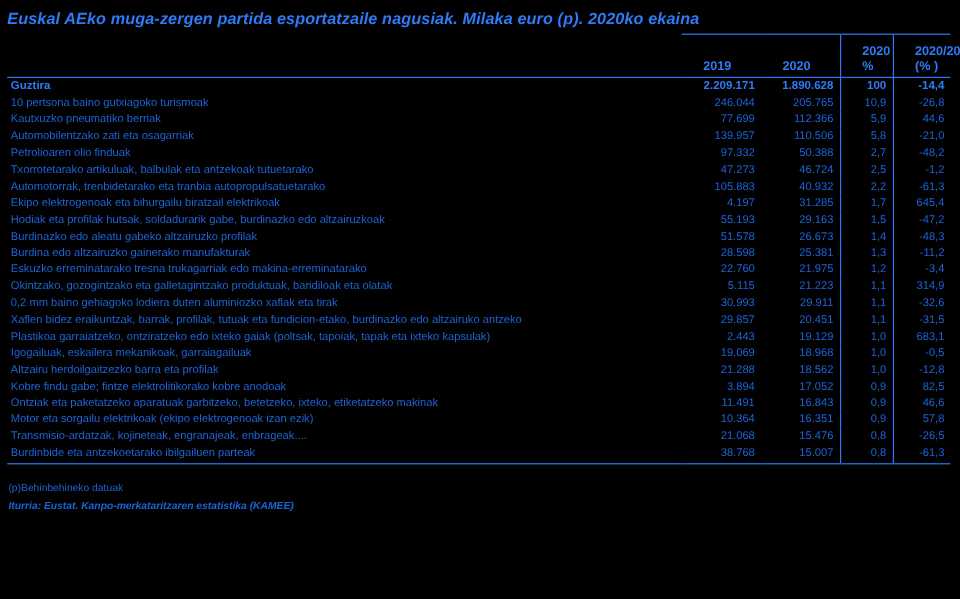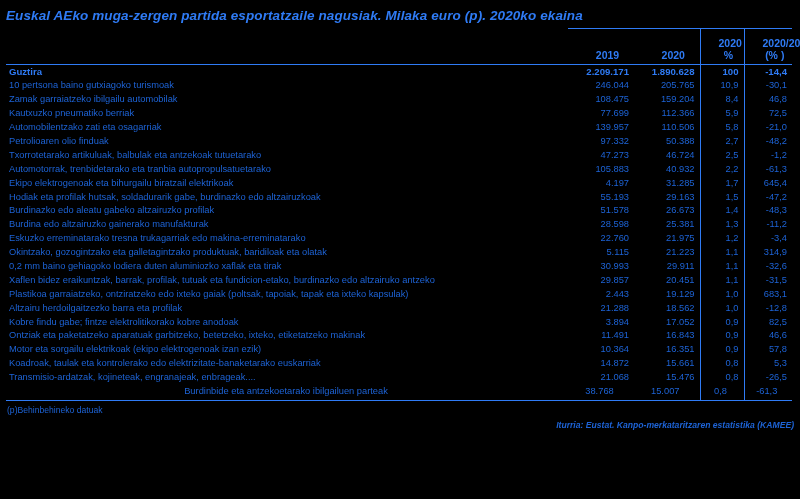--- a/index.html
+++ b/index.html
@@ -40,21 +40,21 @@
   table.data col.c0 { width: 562px; }
   table.data col.c1 { width: 66px; }
   table.data col.c2 { width: 66px; }
   table.data col.c3 { width: 44px; }
   table.data col.c4 { width: 48px; }
 
   thead th {
     color: #2f7bf5;
     font-size: 10.5px;
     font-weight: bold;
-    text-align: center;
+    text-align: left;
     vertical-align: bottom;
     padding: 2px 5px 3px 18px;
     border-bottom: 1.5px solid #2f7bf5;
     border-top: 1.5px solid #2f7bf5;
     line-height: 1.15;
     height: 30px;
   }
   thead th.blank {
     border-top: none;
     border-bottom: 1.5px solid #2f7bf5;
@@ -83,39 +83,37 @@
     border-left: 1.5px solid #2f7bf5;
   }
   tbody tr.total td {
     color: #2f7bf5;
     font-weight: bold;
     font-size: 9.6px;
   }
   tbody tr.last td {
     border-bottom: 1.5px solid #2f7bf5;
     padding-bottom: 2px;
-    text-align: center;
   }
   .footnotes {
-    margin: 3px 6px 0 6px;
+    margin: 13px 6px 0 6px;
     color: #1d63d6;
   }
   .footnote {
     font-size: 8.6px;
     line-height: 1.35;
     padding: 1px 0 0 1px;
   }
   .source {
     font-size: 8.6px;
     font-weight: bold;
     font-style: italic;
     padding-top: 3px;
     padding-left: 1px;
     color: #1d63d6;
-    text-align: right;
   }
 </style>
 </head>
 <body>
 
 <div class="page">
 
   <div class="title">Euskal AEko muga-zergen partida esportatzaile nagusiak. Milaka euro (p). 2020ko ekaina</div>
 
   <table class="data">
@@ -147,35 +145,28 @@
           <td class="num">2.209.171</td>
           <td class="num">1.890.628</td>
           <td class="num vline">100</td>
           <td class="num vline">-14,4</td>
         </tr>
         <tr>
           <td class="label">10 pertsona baino gutxiagoko turismoak</td>
           <td class="num">246.044</td>
           <td class="num">205.765</td>
           <td class="num vline">10,9</td>
-          <td class="num vline">-30,1</td>
-        </tr>
-        <tr>
-          <td class="label">Zamak garraiatzeko ibilgailu automobilak</td>
-          <td class="num">108.475</td>
-          <td class="num">159.204</td>
-          <td class="num vline">8,4</td>
-          <td class="num vline">46,8</td>
+          <td class="num vline">-26,8</td>
         </tr>
         <tr>
           <td class="label">Kautxuzko pneumatiko berriak</td>
           <td class="num">77.699</td>
           <td class="num">112.366</td>
           <td class="num vline">5,9</td>
-          <td class="num vline">72,5</td>
+          <td class="num vline">44,6</td>
         </tr>
         <tr>
           <td class="label">Automobilentzako zati eta osagarriak</td>
           <td class="num">139.957</td>
           <td class="num">110.506</td>
           <td class="num vline">5,8</td>
           <td class="num vline">-21,0</td>
         </tr>
         <tr>
           <td class="label">Petrolioaren olio finduak</td>
@@ -255,20 +246,27 @@
           <td class="num vline">-31,5</td>
         </tr>
         <tr>
           <td class="label">Plastikoa garraiatzeko, ontziratzeko edo ixteko gaiak (poltsak, tapoiak, tapak eta ixteko kapsulak)</td>
           <td class="num">2.443</td>
           <td class="num">19.129</td>
           <td class="num vline">1,0</td>
           <td class="num vline">683,1</td>
         </tr>
         <tr>
+          <td class="label">Igogailuak, eskailera mekanikoak, garraiagailuak</td>
+          <td class="num">19.069</td>
+          <td class="num">18.968</td>
+          <td class="num vline">1,0</td>
+          <td class="num vline">-0,5</td>
+        </tr>
+        <tr>
           <td class="label">Altzairu herdoilgaitzezko barra eta profilak</td>
           <td class="num">21.288</td>
           <td class="num">18.562</td>
           <td class="num vline">1,0</td>
           <td class="num vline">-12,8</td>
         </tr>
         <tr>
           <td class="label">Kobre findu gabe; fintze elektrolitikorako kobre anodoak</td>
           <td class="num">3.894</td>
           <td class="num">17.052</td>
@@ -281,27 +279,20 @@
           <td class="num">16.843</td>
           <td class="num vline">0,9</td>
           <td class="num vline">46,6</td>
         </tr>
         <tr>
           <td class="label">Motor eta sorgailu elektrikoak (ekipo elektrogenoak izan ezik)</td>
           <td class="num">10.364</td>
           <td class="num">16.351</td>
           <td class="num vline">0,9</td>
           <td class="num vline">57,8</td>
-        </tr>
-        <tr>
-          <td class="label">Koadroak, taulak eta kontrolerako edo elektrizitate-banaketarako euskarriak</td>
-          <td class="num">14.872</td>
-          <td class="num">15.661</td>
-          <td class="num vline">0,8</td>
-          <td class="num vline">5,3</td>
         </tr>
         <tr>
           <td class="label">Transmisio-ardatzak, kojineteak, engranajeak, enbrageak....</td>
           <td class="num">21.068</td>
           <td class="num">15.476</td>
           <td class="num vline">0,8</td>
           <td class="num vline">-26,5</td>
         </tr>
         <tr class="last">
           <td class="label">Burdinbide eta antzekoetarako ibilgailuen parteak</td>

